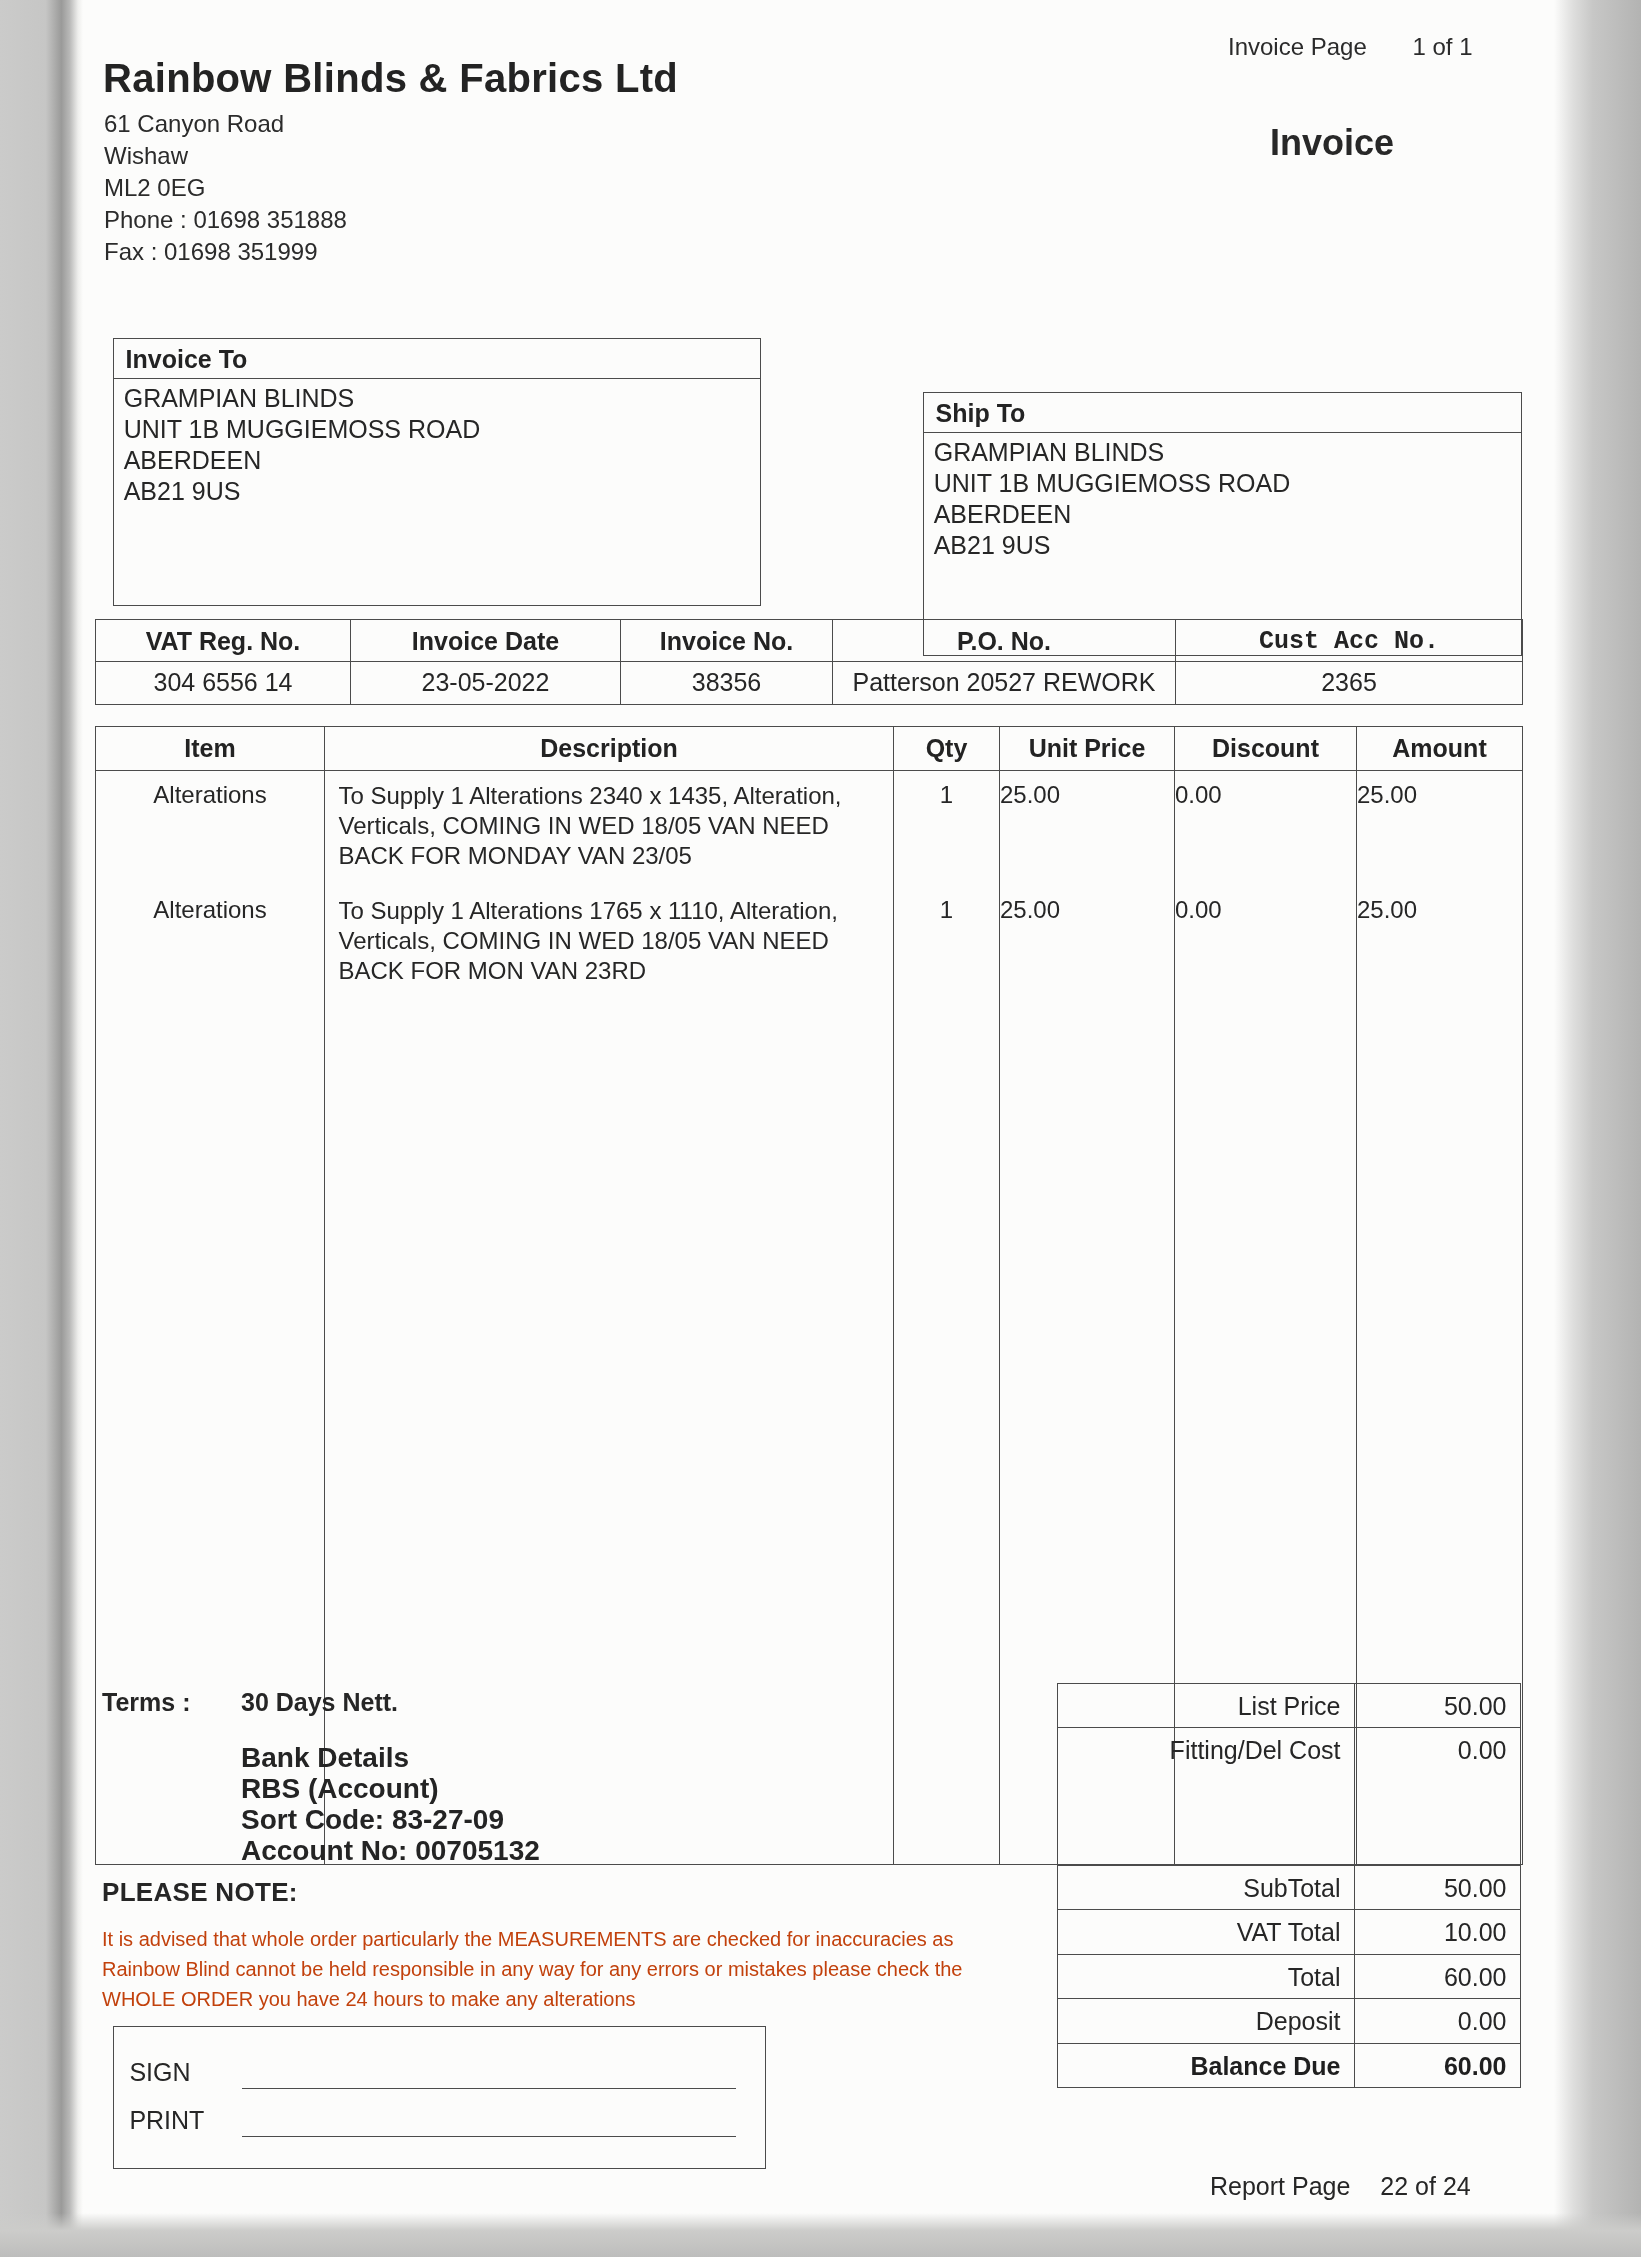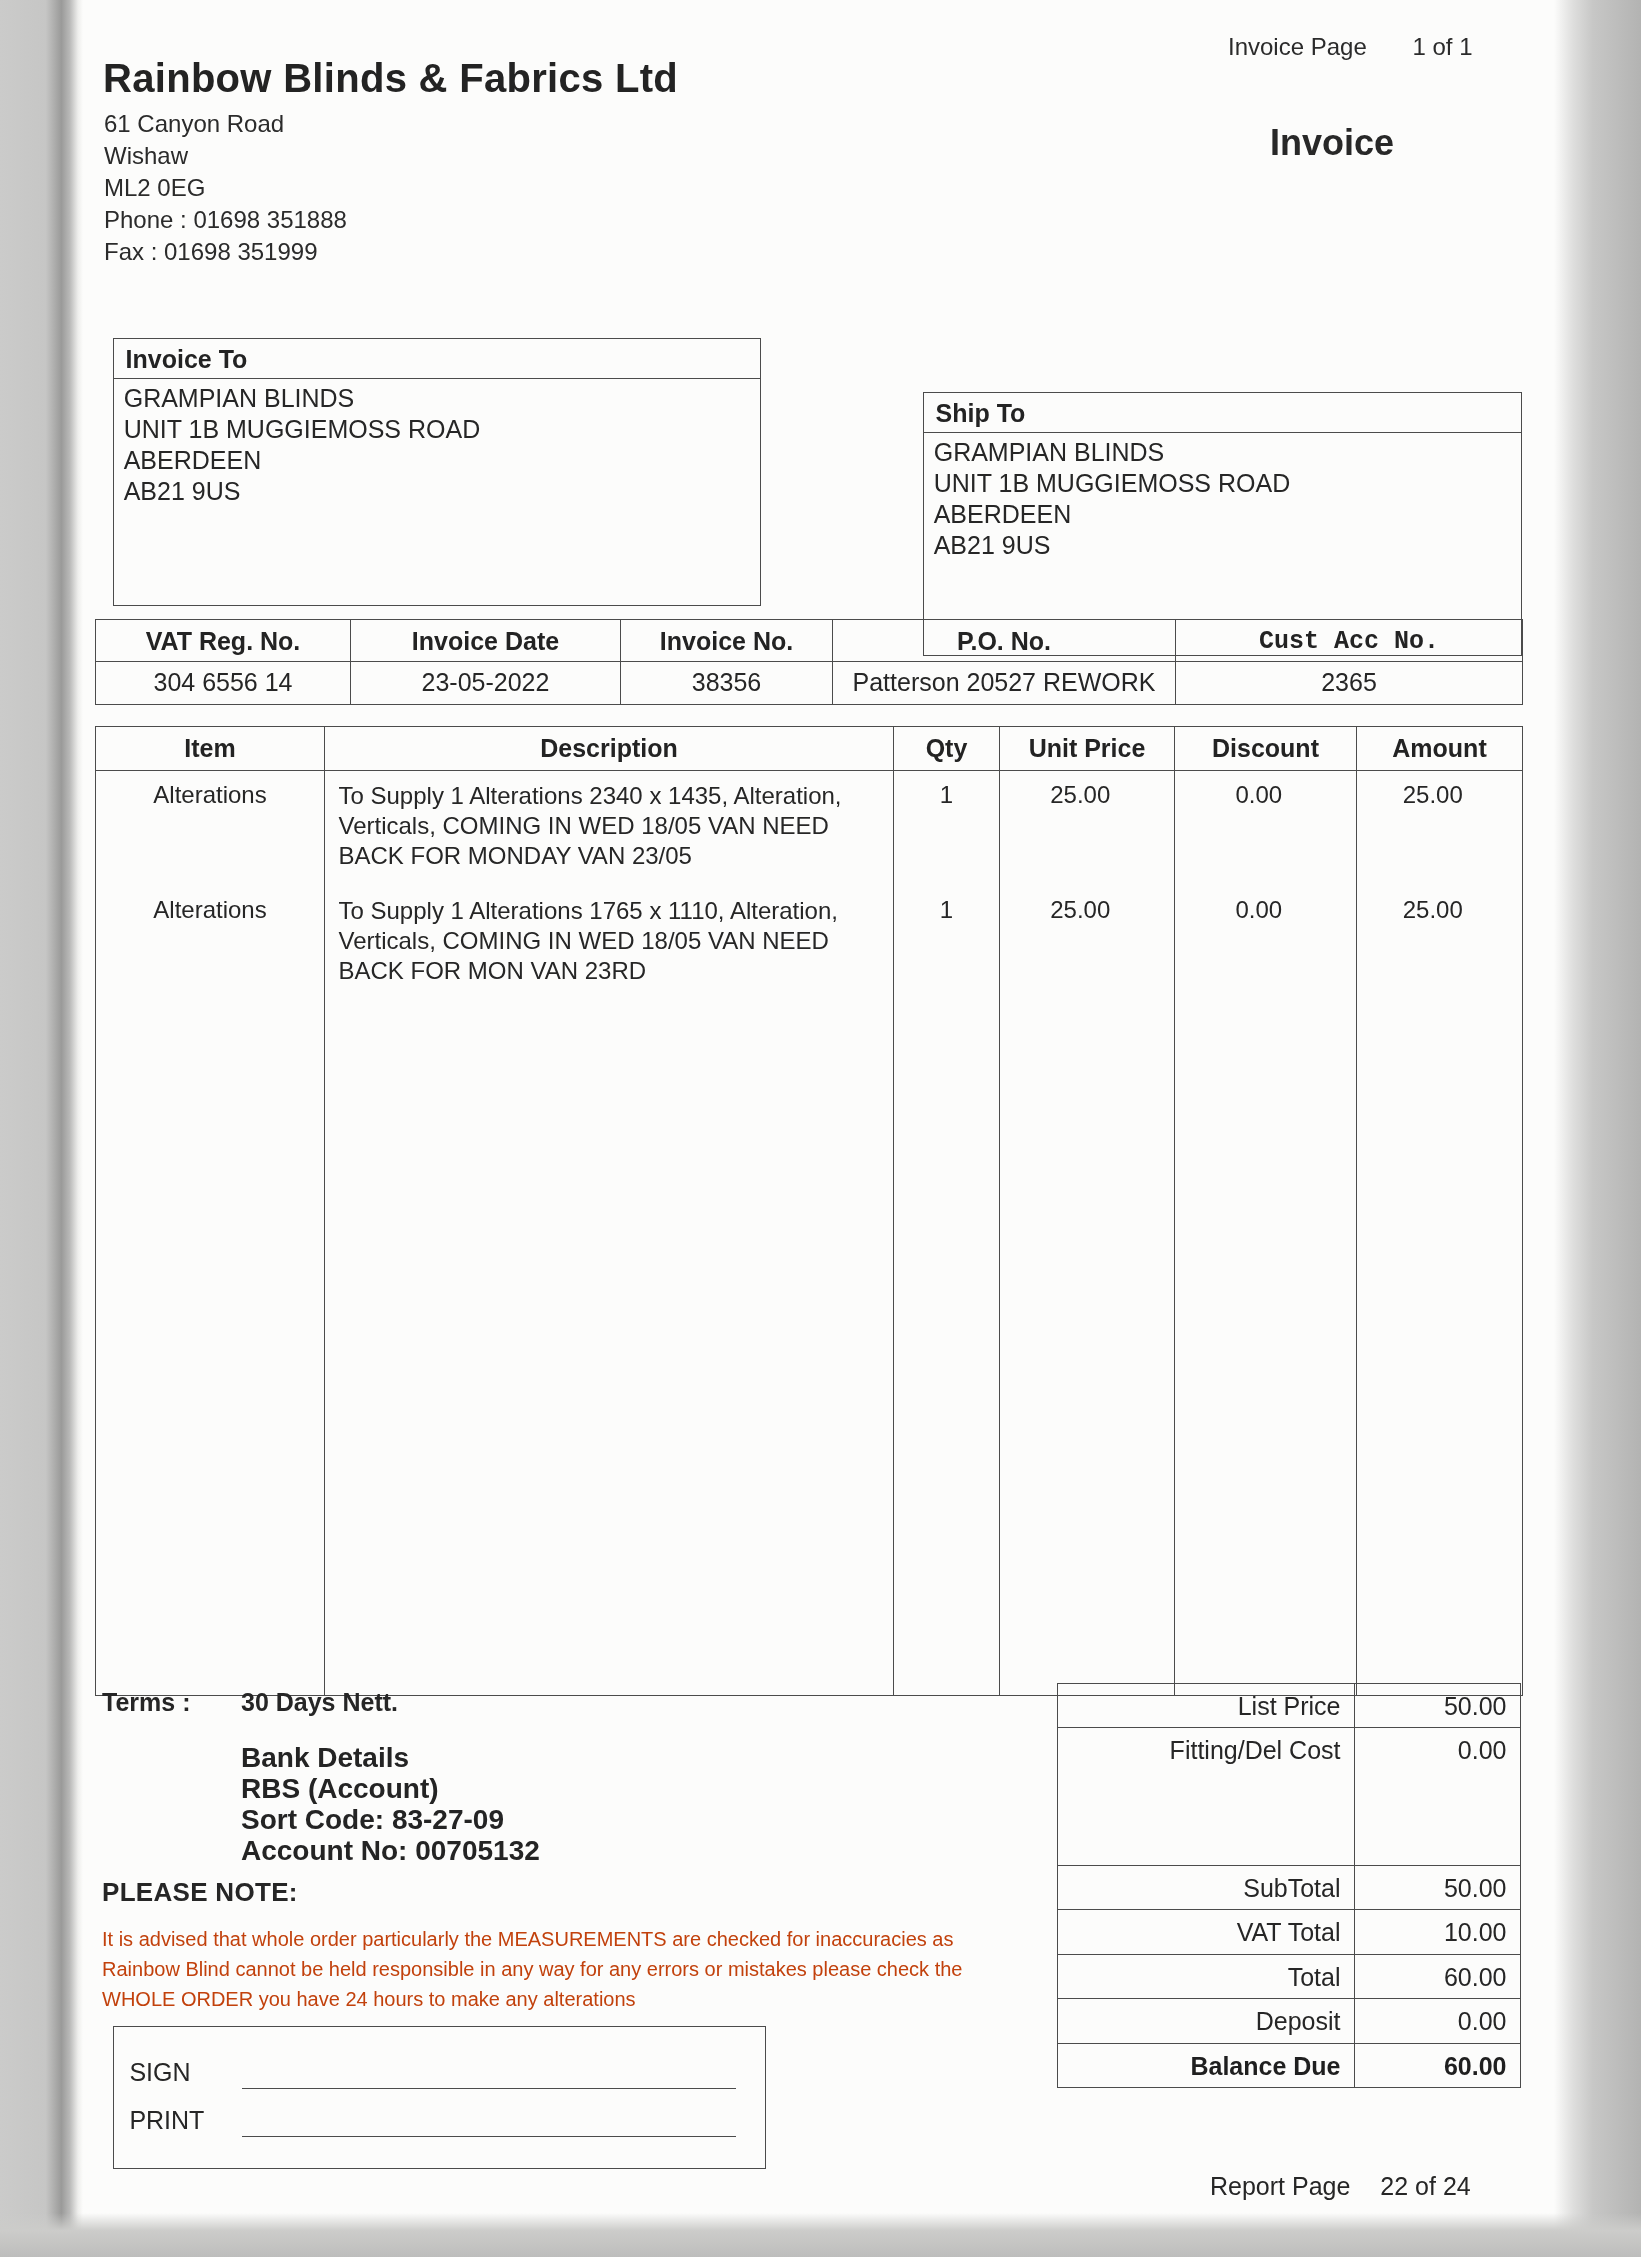--- a/index.html
+++ b/index.html
@@ -46,35 +46,35 @@
     border:1.9px solid #4b4b4b; display:grid;
     grid-template-columns:255px 270px 212px 343px 1fr;
     font-size:25px;
   }
   .info-h { font-weight:700; text-align:center; padding:6.8px 3.9px 4.8px; border-right:1.9px solid #4b4b4b; border-bottom:1.9px solid #4b4b4b; color:#232323; }
   .info-h.last { border-right:none;font-family:Liberation Mono, monospace; }
   .info-v { text-align:center; padding:6.8px 3.9px 6.8px; border-right:1.9px solid #4b4b4b; white-space:nowrap; }
   .info-v.last { border-right:none; }
 
   
-  .items-table { position:absolute; left:95px; top:726px; width:1428px; height:970px; border:1.9px solid #4b4b4b; }
+  .items-table { position:absolute; left:95px; top:726px; width:1428px; height:1139px; border:1.9px solid #4b4b4b; }
   .items-grid {
     display:grid; width:100%; height:100%;
     grid-template-columns:229px 569px 106px 175px 182px 1fr;
     grid-template-rows:44px auto auto 1fr;
     font-size:24px;
   }
   .cell { border-right:1.9px solid #4b4b4b; }
   .cell.last { border-right:none; }
   .ih { font-weight:700; text-align:center; padding-top:6.8px; border-bottom:1.9px solid #4b4b4b; font-size:25px; color:#232323; }
   .ic { padding-top:9.7px; }
   .ic.item { text-align:center; }
   .ic.desc { padding:9.7px 11.6px 15.4px 13.5px; line-height:30px; }
   .ic.qty  { text-align:center; }
-  .ic.num  { text-align:center; padding-right:13.5px; }
+  .ic.num  { text-align:left; padding-right:13.5px; }
 
   
   .totals-box { position:absolute; left:1057px; top:1683px; width:464px; border:1.9px solid #4b4b4b; font-size:25px; }
   .t-row { display:flex; }
   .t-row.bt { border-top:1.9px solid #4b4b4b; }
   .t-label { width:297px; text-align:right; padding:7.7px 13.5px 6.8px; border-right:1.9px solid #4b4b4b; }
   .t-value { flex:1; text-align:right; padding:7.7px 13.5px 6.8px; }
   .t-spacer .t-label, .t-spacer .t-value { height:93px; padding:0; }
   .t-bold { font-weight:700; color:#1f1f1f; }
 

